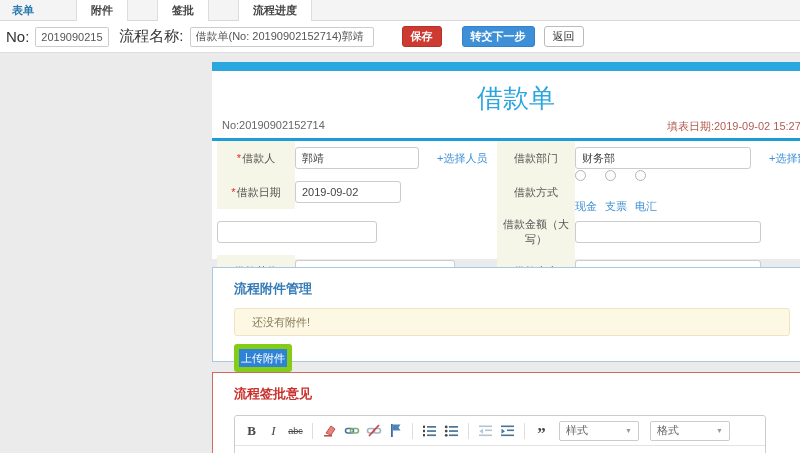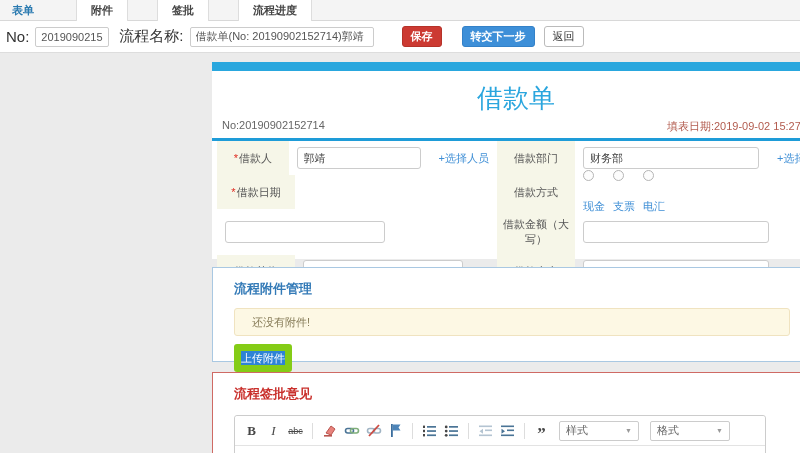--- a/index.html
+++ b/index.html
@@ -30,38 +30,38 @@
   .form-title { text-align:center; color:#2ba6de; font-size:26px; margin-top:10px; height:36px; }
   .meta-row { display:flex; justify-content:space-between; padding:2px 10px 4px 10px; }
   .meta-no { font-size:11px; color:#666; }
   .meta-date { font-size:11px; color:#b25b4e; white-space:nowrap; }
   .blue-line { height:3px; background:#1e9cd8; }
   .blue-line-thick { height:4px; background:#1e9cd8; }
   .form-grid { display:grid; grid-template-columns:280px 1fr; padding-left:5px; }
   .frow { display:flex; }
   .fcell-label { width:78px; background:#f6f6e8; display:flex; align-items:center; justify-content:center;
     font-size:11px; color:#555; text-align:center; padding:2px 6px; }
-  .fcell-field { flex:1; display:flex; align-items:center; padding:4px 8px; }
+  .fcell-field { flex:1; display:flex; align-items:center; padding:4px 0; }
   .f-input { height:22px; border:1px solid #ccc; border-radius:3px; font-size:11px; color:#444;
     padding:0 6px; background:#fff; }
   .req { color:#e02b20; margin-right:1px; }
   .flink { font-size:11px; color:#3f8fd6; margin-left:18px; text-decoration:none; cursor:pointer; white-space:nowrap; }
   .radio-group { display:flex; align-items:center; gap:8px; }
   .radio-opt { display:flex; gap:18px; cursor:pointer;flex-direction:column; }
   .radio-circle { width:11px; height:11px; border-radius:50%; border:1px solid #b5b5b5; background:#fdfdfd; }
   .radio-label { font-size:11px; color:#3f8fd6; }
   .h34 { height:34px; } .h46 { height:46px; } .h32 { height:32px; }
   
   #attach-panel { left:212px; top:267px; width:593px; height:95px; border:1px solid #a9c8e2; }
   .section-heading { font-size:13px; font-weight:bold; margin:12px 0 0 21px; }
   .blue-heading { color:#337ab7; }
   .red-heading { color:#c9302c; }
   .alert-box { margin:10px 14px 0 21px; height:28px; line-height:27px; background:#fdf8e4;
     border:1px solid #f0e3c0; border-radius:3px; font-size:11px; color:#857a56; padding-left:17px; }
-  .upload-btn { margin:8px 0 0 21px; width:58px; height:28px; background:#2e83d6; border:7px solid #84cc16;
+  .upload-btn { margin:8px 0 0 21px; width:58px; height:28px; background:#2e83d6; border:5px solid #84cc16;
     color:#fff; font-size:11px; border-radius:3px; display:flex; align-items:center; justify-content:center; cursor:pointer; }
   
   #approve-panel { left:212px; top:372px; width:593px; height:120px; border:1px solid #cf6a64; }
   .editor { margin:12px 0 0 21px; width:532px; border:1px solid #ccc; border-radius:3px; background:#fff; }
   .ed-toolbar { height:30px; border-bottom:1px solid #e3e3e3; background:#fff;
     display:flex; align-items:center; padding:0 8px; gap:5px; border-radius:3px 3px 0 0; }
   .ed-btn { min-width:17px; height:18px; display:inline-flex; align-items:center; justify-content:center;
     cursor:pointer; color:#474747; }
   .ed-b { font-family:"Liberation Serif", serif; font-weight:bold; font-size:13px; }
   .ed-i { font-family:"Liberation Serif", serif; font-style:italic; font-size:13px; }
@@ -120,20 +120,23 @@
       <div class="fcell-field">
         <input class="f-input" style="width: 176px;" value="财务部">
         <a class="flink">+选择部门</a>
       </div>
     </div>
 
     <div class="frow h34">
       <div class="fcell-label">
         <span><span class="req">*</span><span>借款日期</span></span>
       </div>
+      <div class="fcell-field">
+        <input class="f-input" style="width: 106px;" value="2019-09-02">
+      </div>
     </div>
     <div class="frow h34">
       <div class="fcell-label">借款方式</div>
       <div class="fcell-field">
         <div class="radio-group">
           <span class="radio-opt">
             <span class="radio-circle"></span>
             <span class="radio-label">现金</span>
           </span>
           <span class="radio-opt">

